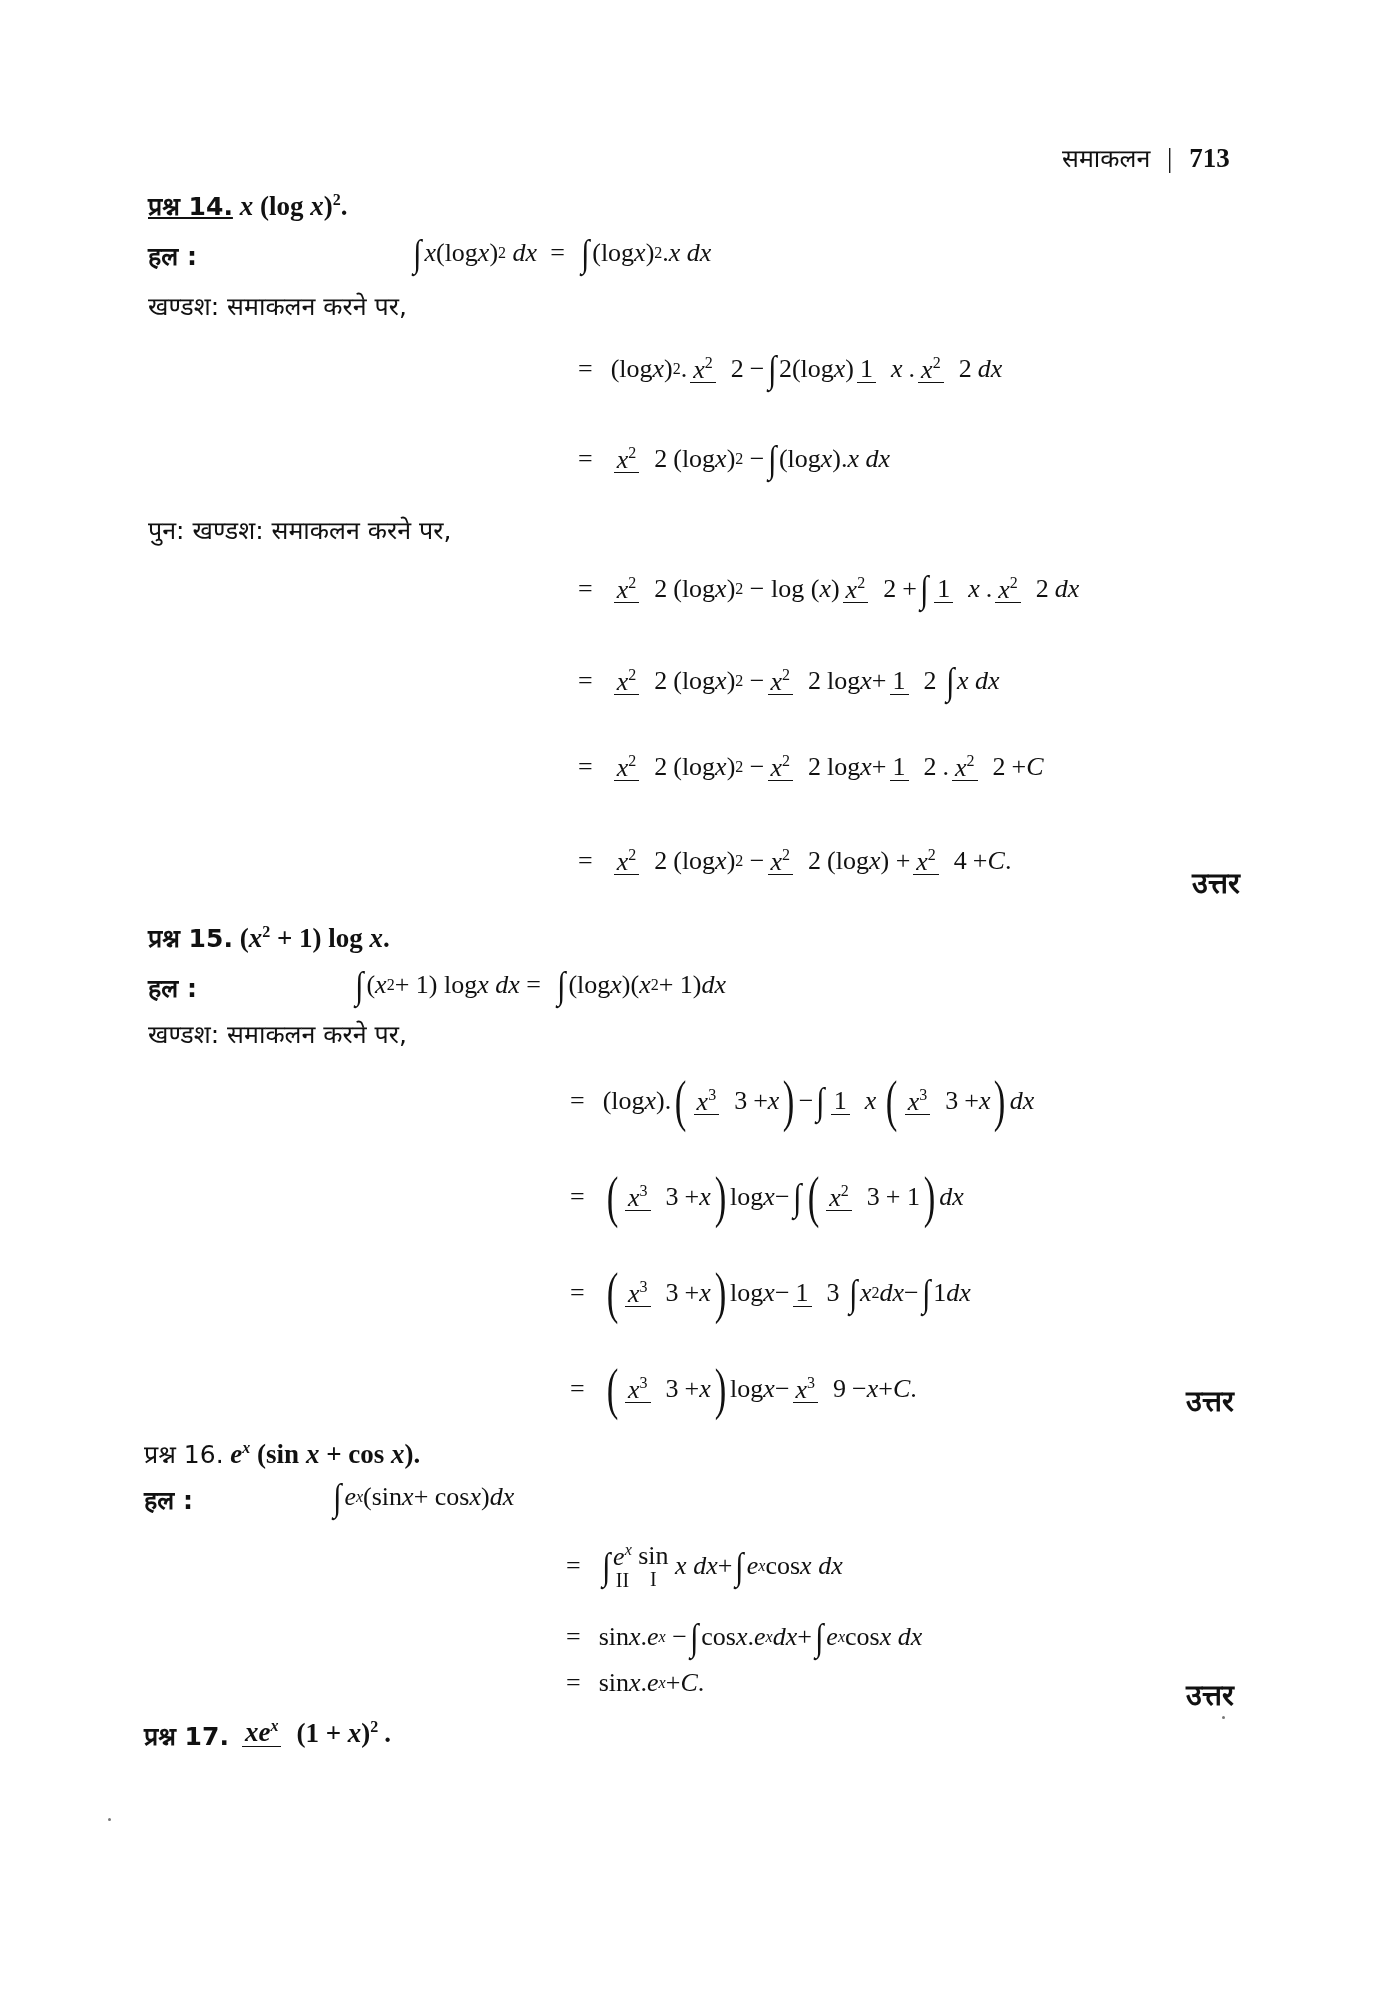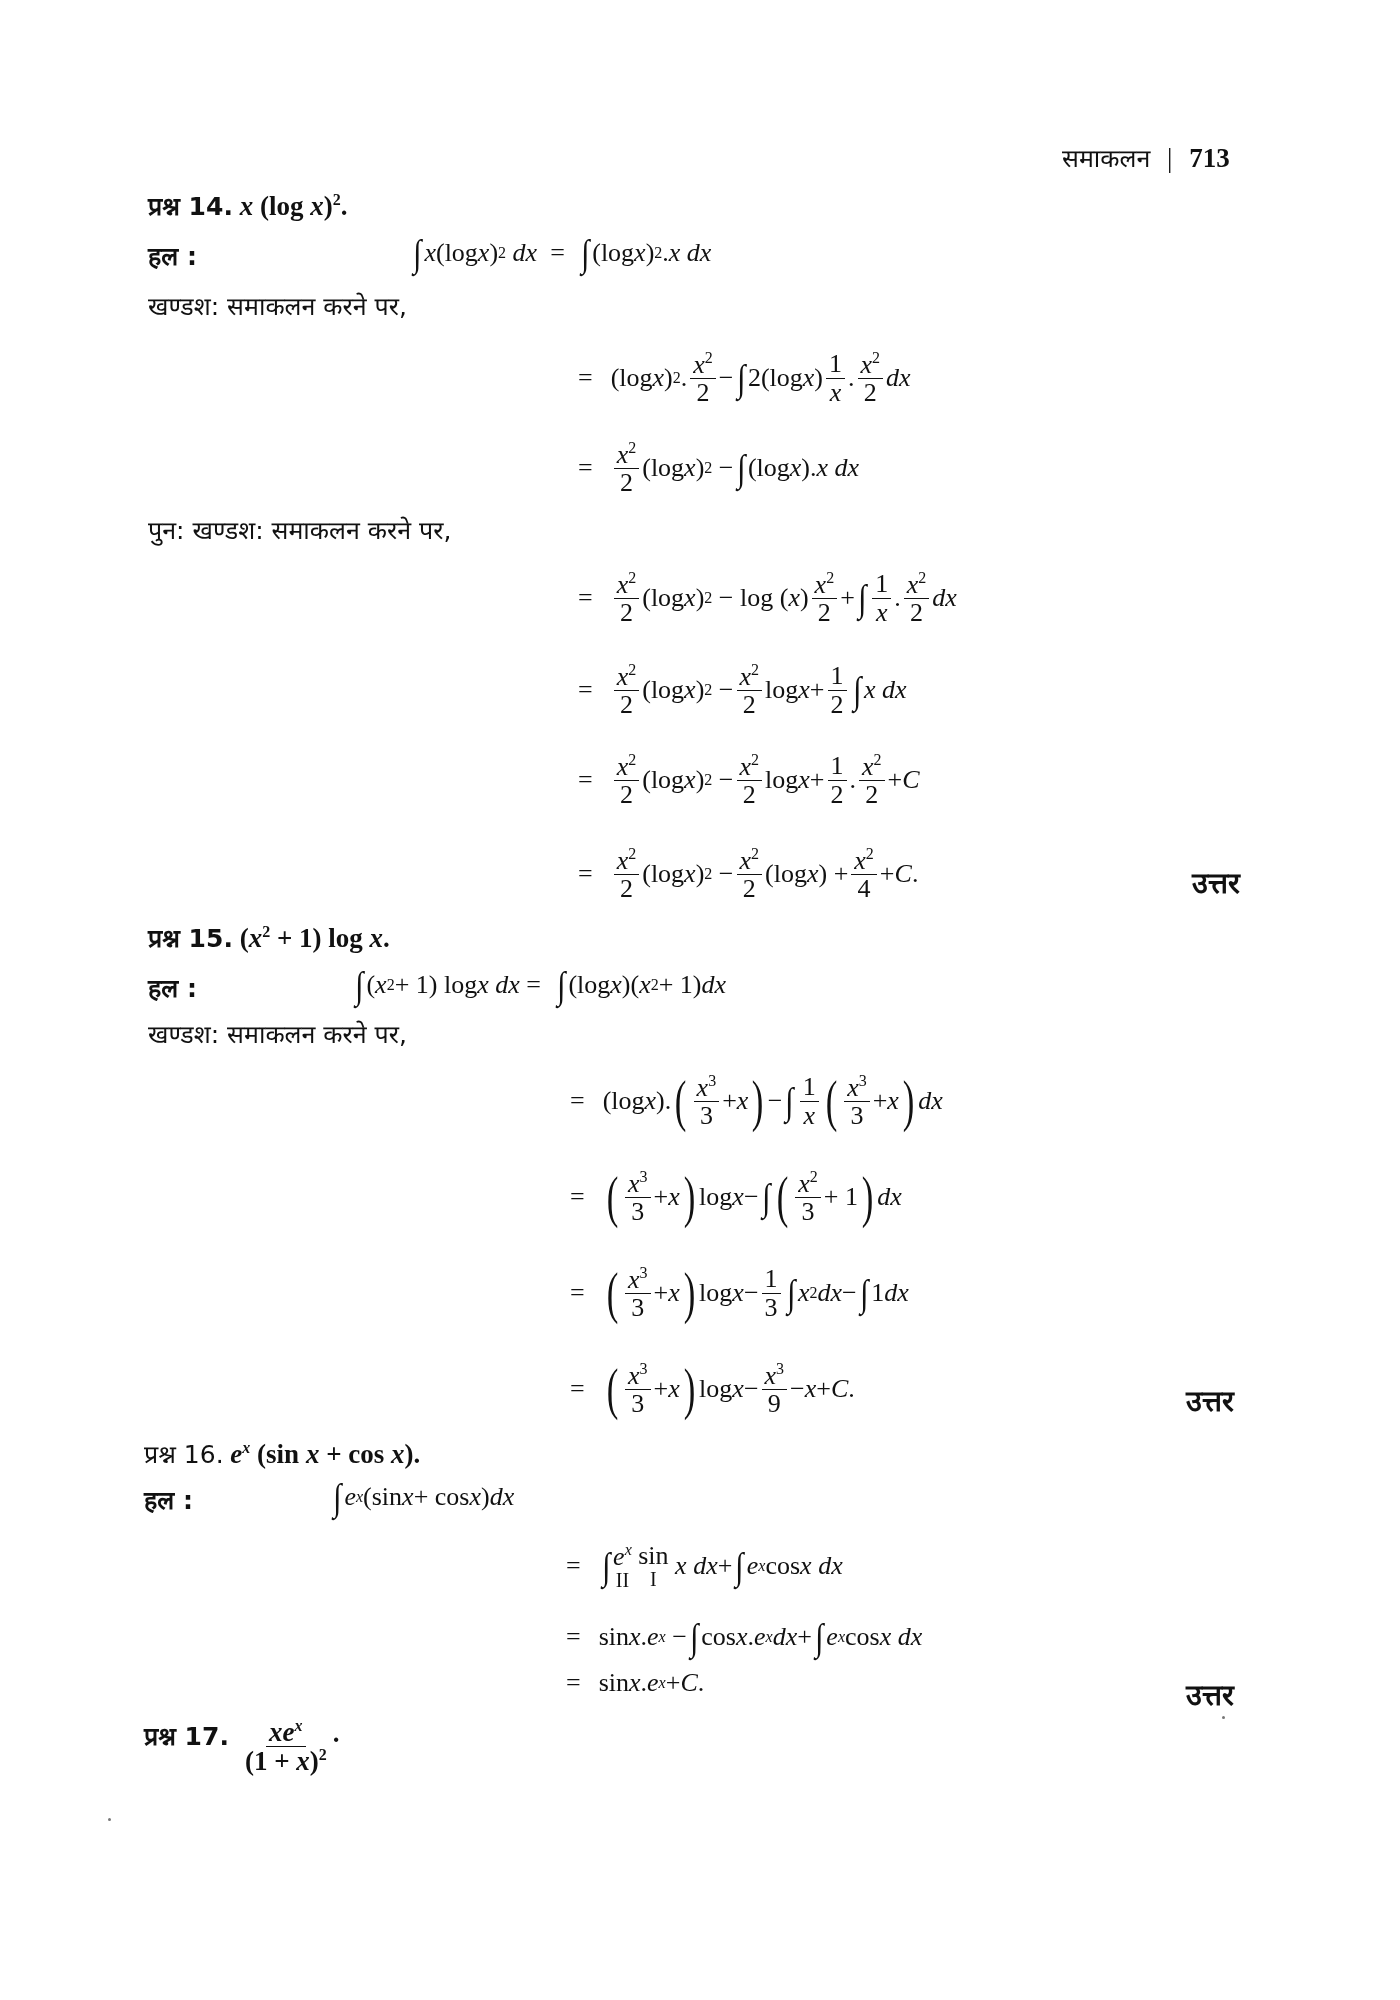--- a/index.html
+++ b/index.html
@@ -8,42 +8,42 @@
   .abs { position:absolute; white-space:nowrap; }
   .hdr { font-weight:bold; font-size:27px; }
   .hdr .sep { font-weight:normal; margin:0 10px; }
   .qtitle { font-weight:bold; font-size:27px; }
   .qtitle i { font-style:italic; }
   .label { font-weight:bold; font-size:26px; }
   .hindi { font-size:25px; font-family: "DejaVu Sans", sans-serif; }
   .math { font-size:26px; font-family: "Liberation Serif", serif; display:flex; align-items:center; }
   .math i { font-style:italic; }
   .math .eq { margin-right:18px; }
-  .frac { display:inline-flex; flex-direction:column; align-items:center; vertical-align:middle; margin:0 3px; line-height:1.05; }
+  .frac { display:inline-flex; flex-direction:row; align-items:center; vertical-align:middle; margin:0 3px; line-height:1.05;gap:12px; }
   .frac .num { border-bottom:1.4px solid #111; padding:0 3px; }
   .frac .den { padding:0 3px; }
   .int { font-size:38px; line-height:1; margin:0 2px; transform:scaleX(0.8); display:inline-block; }
   .big { font-size:58px; line-height:1; font-weight:lighter; transform:scaleX(0.6); display:inline-block; }
   sup { font-size:16px; }
   .uttar { font-weight:bold; font-size:29px; font-family:"DejaVu Sans", sans-serif; }
   .sub-under { display:inline-flex; flex-direction:column; align-items:center; line-height:1; }
   .sub-under .u { font-size:20px; font-style:normal; }
   .dot { width:3px; height:3px; background:#777; border-radius:50%; }
 </style>
 </head>
 <body>
 
 <div class="abs hdr" style="left:1062px; top:140px;">
   <span class="hindi" style="font-weight:normal;">समाकलन</span>
   <span class="sep">|</span>
   <span>713</span>
 </div>
 
 <div class="abs qtitle" style="left:148px; top:188px;">
-  <span class="hindi" style="font-weight:bold;">प्रश्न 14.</span>
+  <span class="hindi" style="font-weight:bold;text-decoration:underline;">प्रश्न 14.</span>
   <i> x</i> (log <i>x</i>)<sup>2</sup>.
 </div>
 
 <div class="abs label hindi" style="left:148px; top:238px;">हल :</div>
 <div class="abs math" style="left:410px; top:234px;">
   <span class="int">∫</span><i>x</i>(log <i>x</i>)<sup>2</sup>&nbsp;<i>dx</i>&nbsp;&nbsp;=&nbsp;&nbsp;<span class="int">∫</span>(log <i>x</i>)<sup>2</sup>.<i>x dx</i>
 </div>
 <div class="abs hindi" style="left:148px; top:288px;">खण्डश: समाकलन करने पर,</div>
 
 <div class="abs math" style="left:578px; top:350px;">

